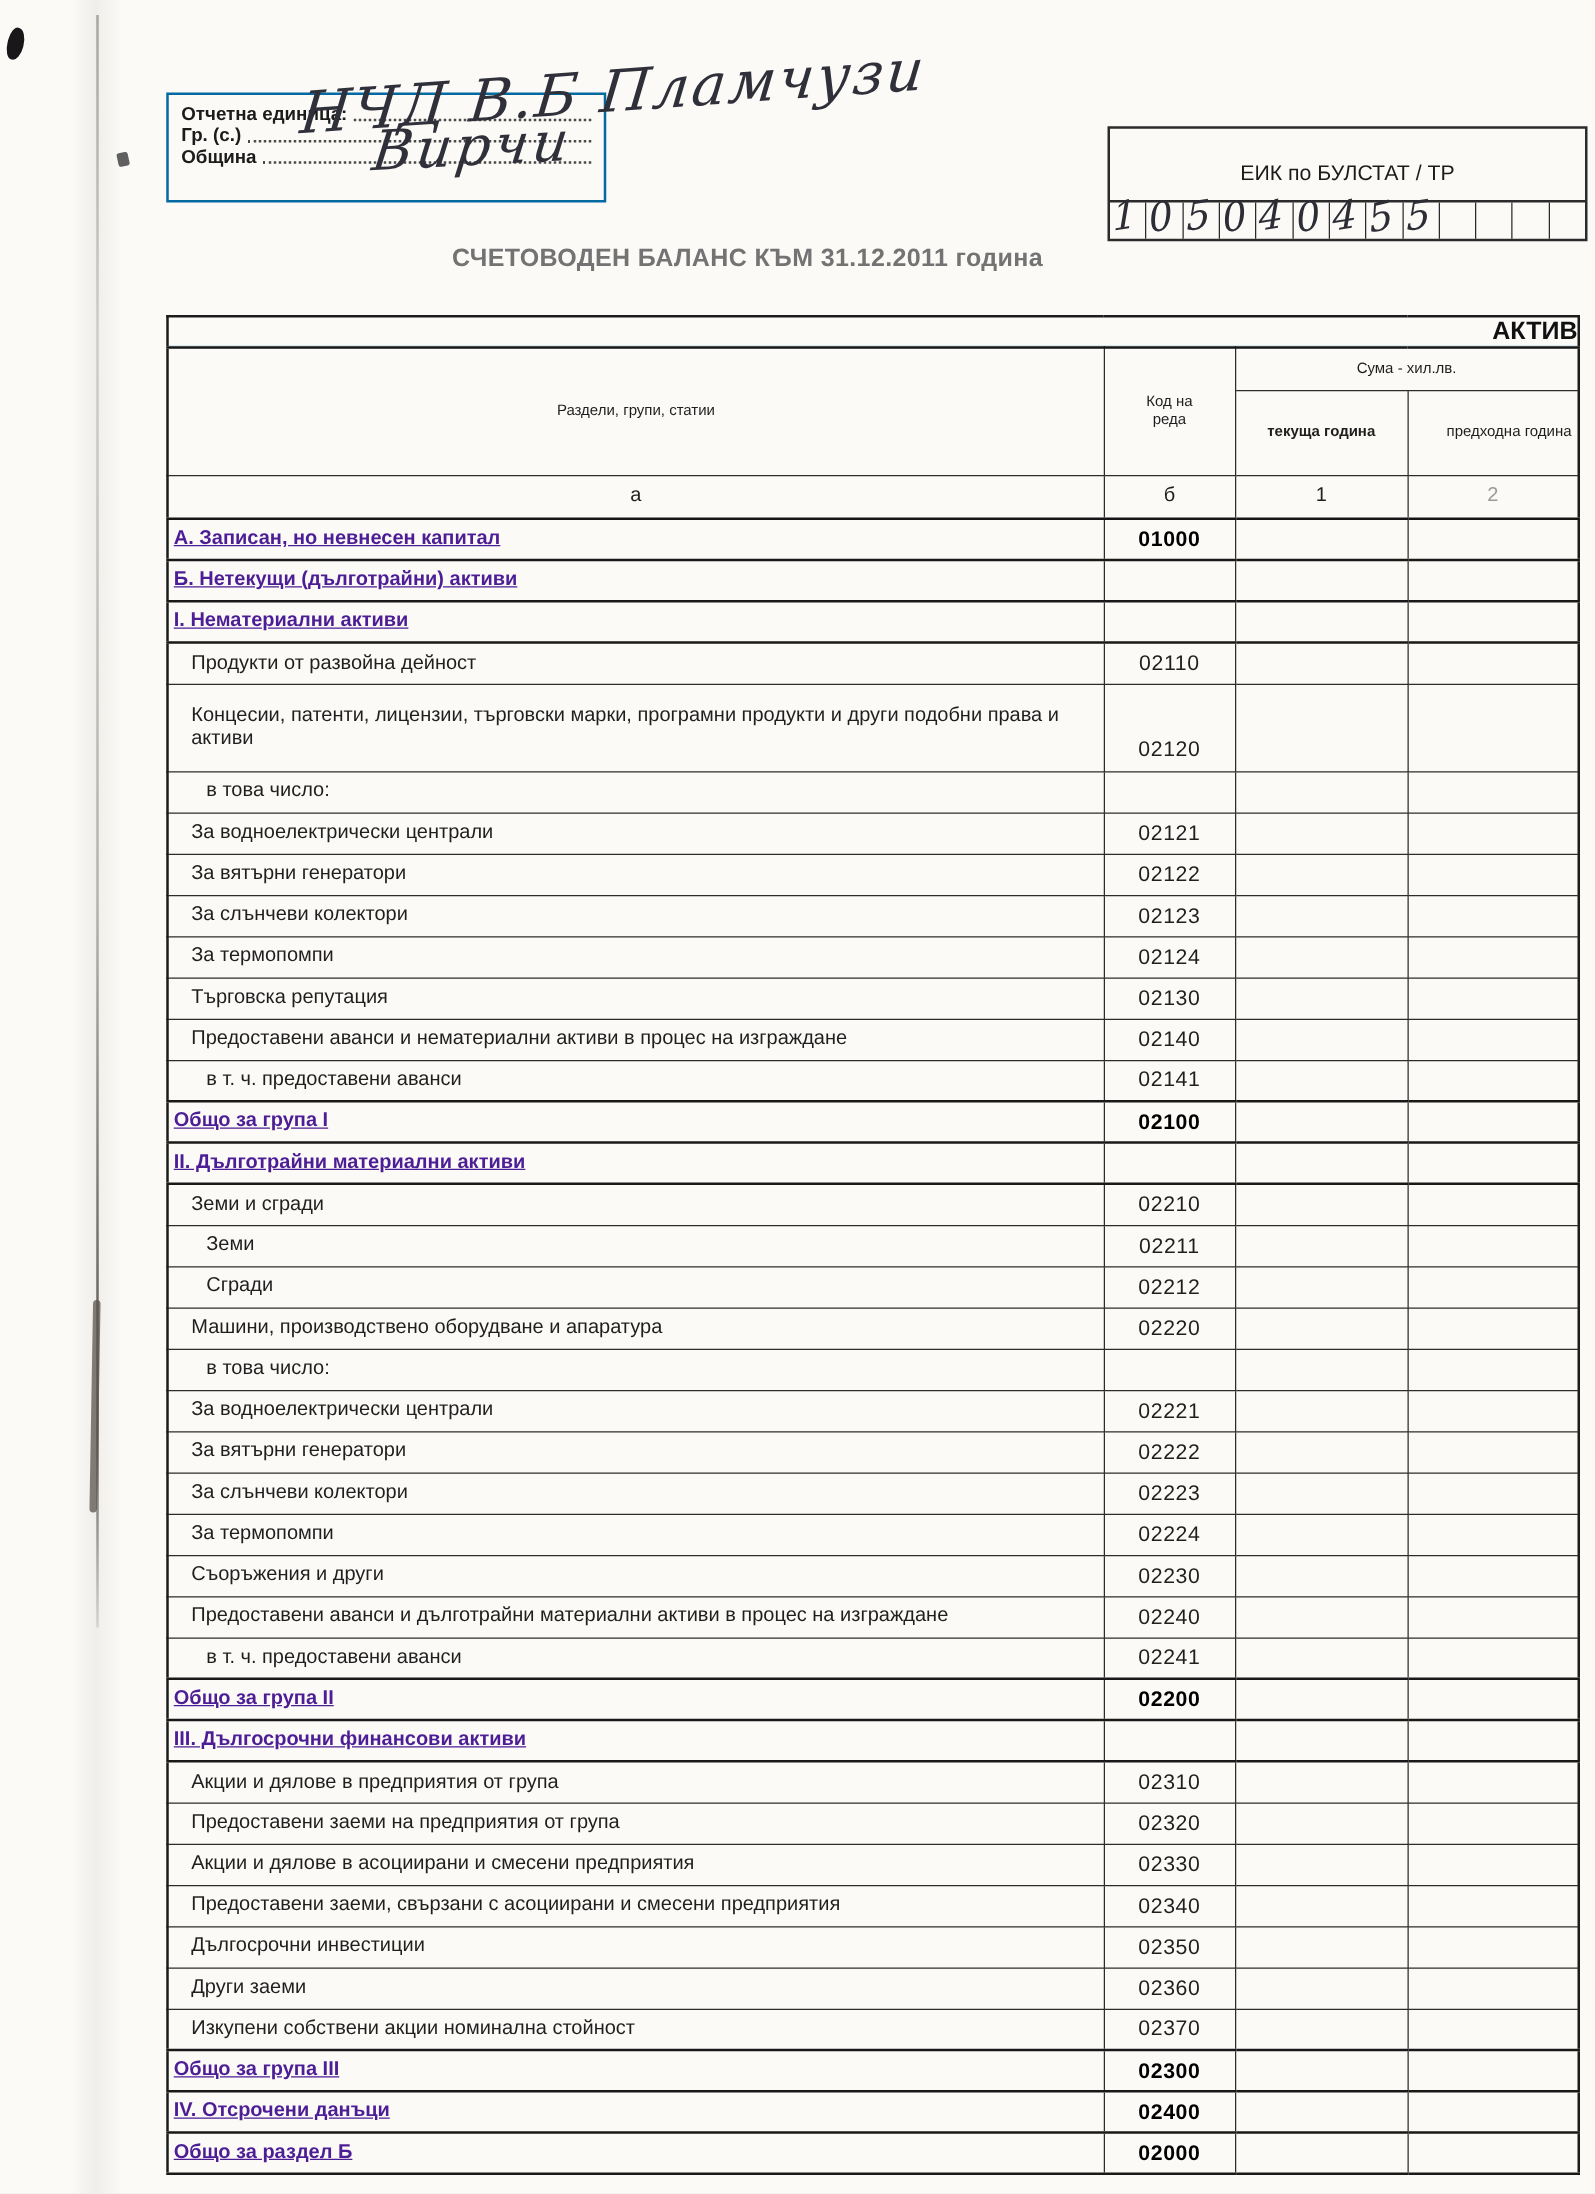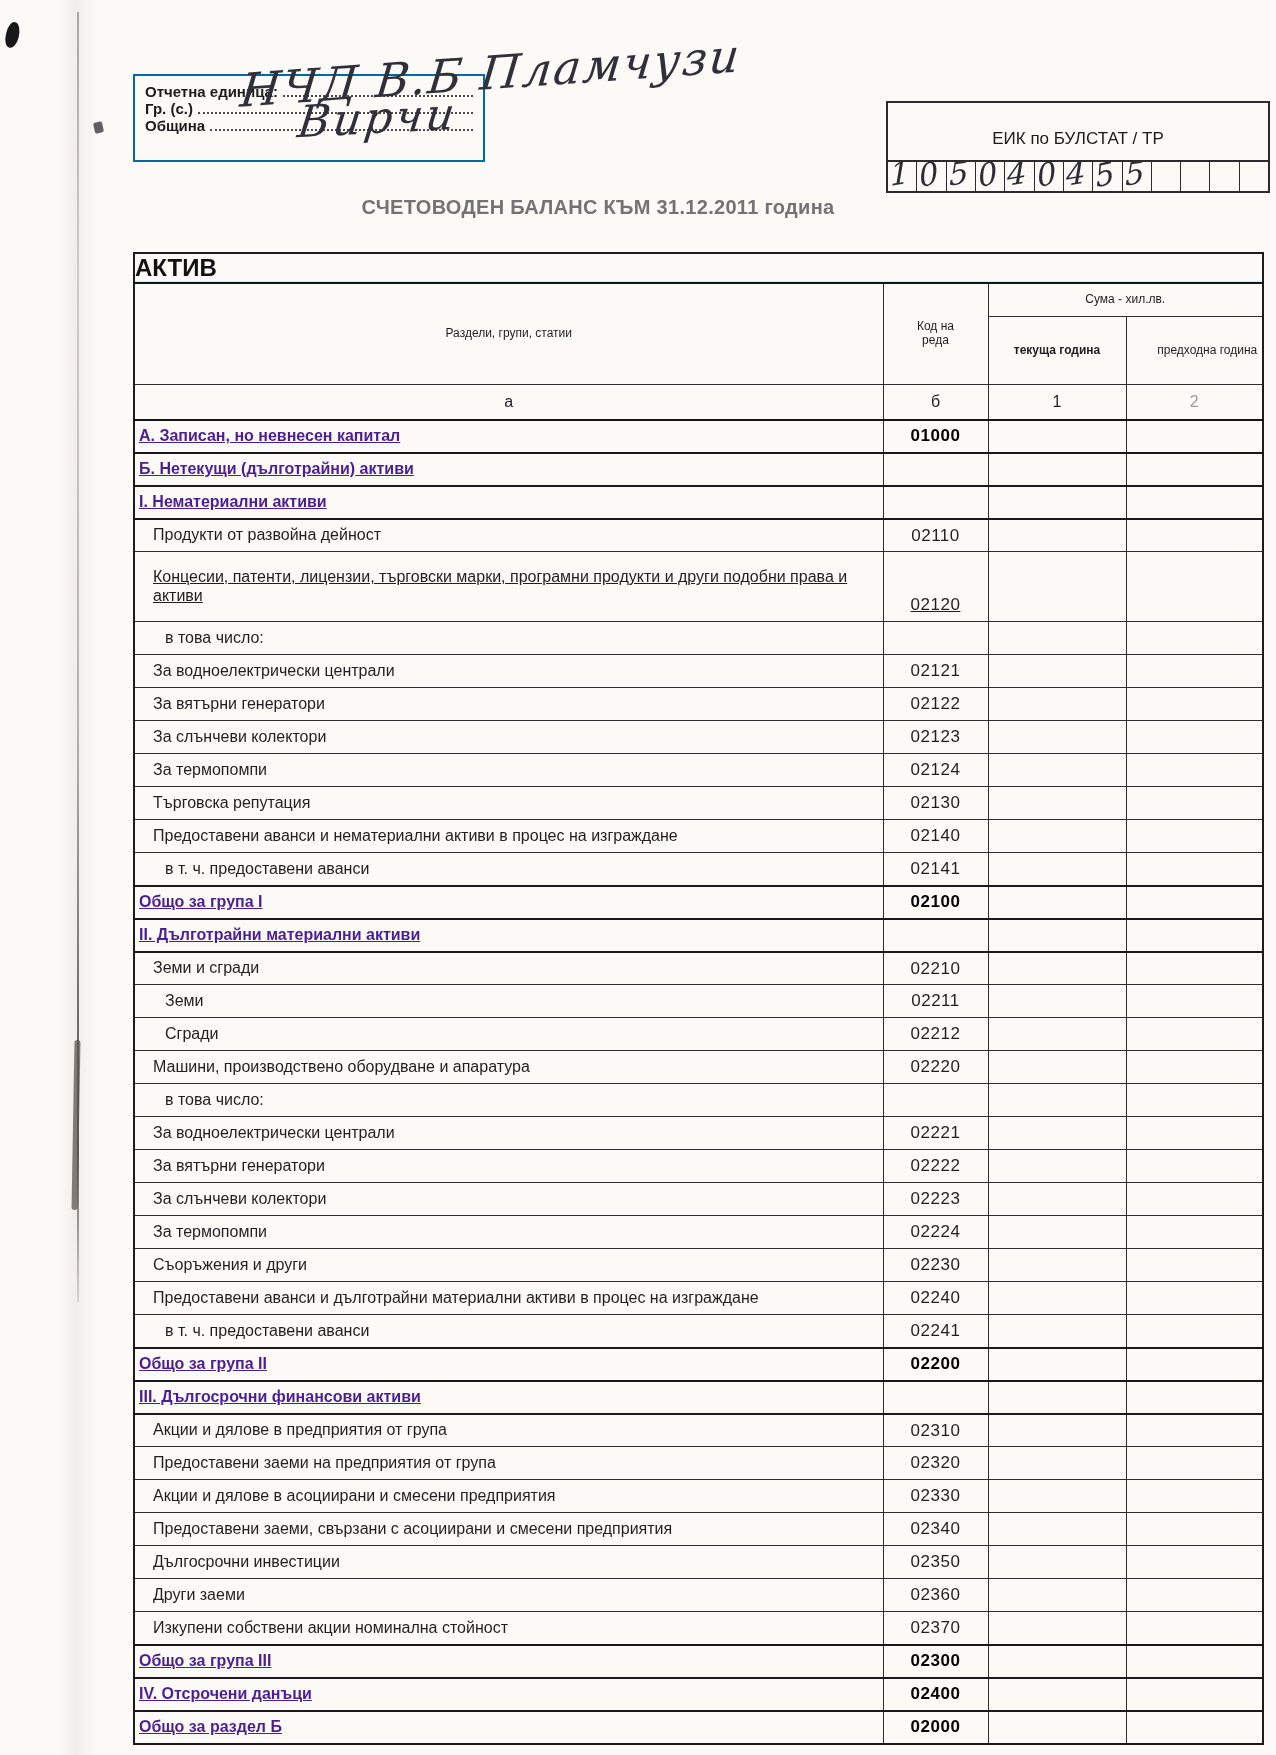--- a/index.html
+++ b/index.html
@@ -70,39 +70,39 @@
                text-align: center; font-size: 20px; font-weight: bold; color: #737373;
                letter-spacing: .3px; }
   
   .table-wrap { position: absolute; left: 133px; top: 252px; width: 1129px; }
   table { border-collapse: collapse; table-layout: fixed; width: 1129px;
           border: 2px solid #1c1c1c; }
   col.c-label { width: 749px; } col.c-code { width: 105px; }
   col.c-cur { width: 138px; } col.c-prev { width: 137px; }
   td { border: 1.5px solid #2c2c2c; font-size: 16px; line-height: 1.15;
        vertical-align: middle; overflow: hidden; }
-  .aktiv-row td { height: 16px; text-align: left; font-size: 24px; font-weight: bold;
+  .aktiv-row td { height: 16px; text-align: right; font-size: 20px; font-weight: bold;
        color: #111; border-bottom: 2.5px solid #151515;
        box-shadow: 0 2px 0 rgba(205,175,60,.25), inset 0 -1px 0 rgba(90,180,210,.25); }
   .hdr td { text-align: center; color: #1e1e1e; font-size: 12px; }
   .hdr-top td { height: 34px; }
   .hdr-bot td { height: 68px; }
   .hdr-cur { font-weight: 600; color: #222; }
   .hdr-prev { color: #8f8f8f; padding-left: 26px; }
   .letters-row td { height: 35px; text-align: center; font-size: 16px;
        border-bottom: 2.5px solid #151515;
        box-shadow: 0 2px 0 rgba(190,70,50,.18); }
   .letters-row .gray { color: #9a9a9a; }
   tbody td { height: 33px; }
   tbody td.label { text-align: left; padding: 2px 8px 2px 18px; }
   tbody td.code  { text-align: center; font-size: 17px; letter-spacing: .5px; }
   tr.row-section td.label, tr.row-total td.label { font-weight: bold; color: #4c1d95; padding-left: 4px; text-decoration: underline; }
   tr.row-section td.code,  tr.row-total td.code  { font-weight: bold; color: #000; }
   tr.row-sub td.label { padding-left: 30px; }
-  tr.row-tall td { height: 70px; text-decoration: underline; }
+  tr.row-tall td { height: 70px; }
   tr.row-tall td.code { vertical-align: bottom; padding-bottom: 7px; margin-top: 44px; }
   tr.row-section td, tr.row-total td { border-top: 2px solid #191919; border-bottom: 2px solid #191919; }
 </style>
 </head>
 <body>
 
 <div class="page">
 
   <div class="left-shade"></div>
   <div class="corner-mark"></div>

